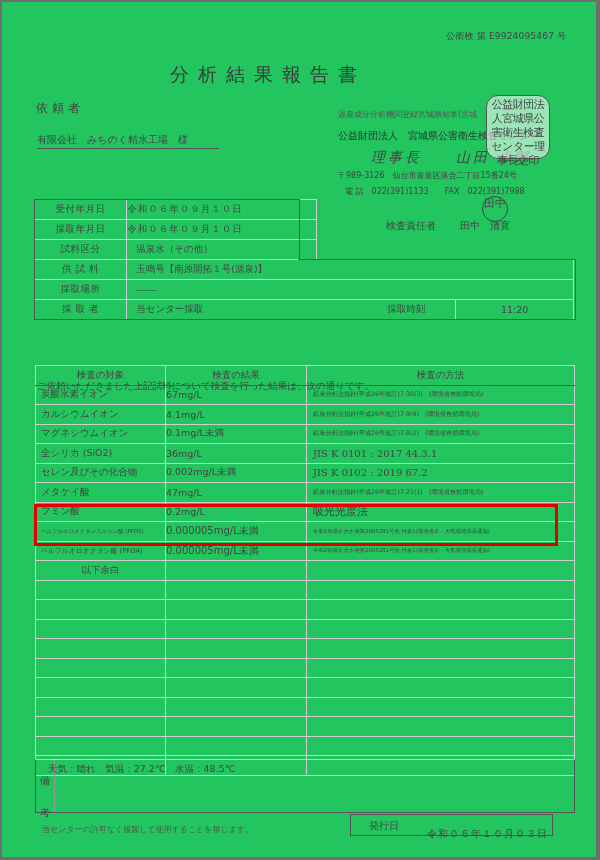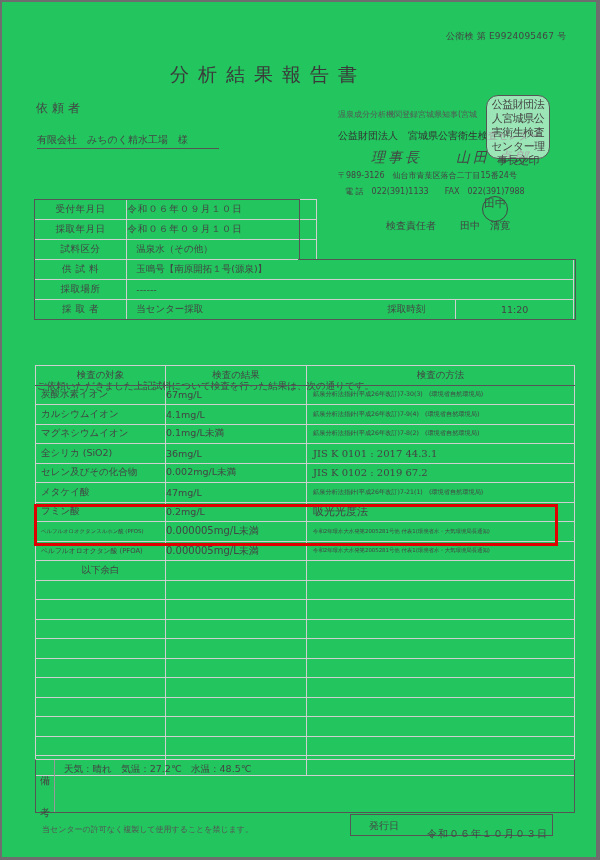--- a/index.html
+++ b/index.html
@@ -54,21 +54,21 @@
   .res td.c2 { width: 140px; text-align: left; }
   .res td.c3 { padding-left: 6px; }
   .res tr.hdr td { text-align: center; padding-left: 0; }
   .res td.small { font-size: 6.2px; }
   .res td.tiny { font-size: 5.4px; }
   .res td.jis { font-size: 10px; font-family: "DejaVu Serif", serif; }
   .res td.blank-lbl { text-align: center; padding-left: 0; margin-top: 41px; }
   .remarks { position: absolute; left: 33px; top: 757px; width: 540px; height: 54px; border: 1.2px solid #555; border-top: 1px solid #cfcfcf; box-sizing: border-box; }
   .remarks .lbl { position: absolute; left: 0; top: 0; width: 18px; height: 100%; border-right: 1px solid #999; font-size: 10px; color: #444; text-align: center; }
   .remarks .lbl span { display: block; margin-top: 10px; line-height: 22px; }
-  .remarks .txt { position: absolute; left: 28px; top: 3px; font-size: 9.5px; color: #444; white-space: nowrap; }
+  .remarks .txt { position: absolute; left: 12px; top: 3px; font-size: 9.5px; color: #444; white-space: nowrap; }
 
   .highlight { position: absolute; left: 32px; top: 502px; width: 524px; height: 42px; border: 3px solid #e00000; box-sizing: border-box; }
 
   .footer-note { left: 40px; top: 822px; font-size: 8px; color: #555; }
   .issue {
     position: absolute; left: 348px; top: 812px; width: 203px; height: 22px;
     border: 1.2px solid #555; font-size: 10px; color: #444; box-sizing: border-box;
   }
   .issue .k { position: absolute; left: 18px; top: 4px; }
   .issue .v { position: absolute; left: 76px; top: 4px; letter-spacing: 1px; margin-top: 8px; }

